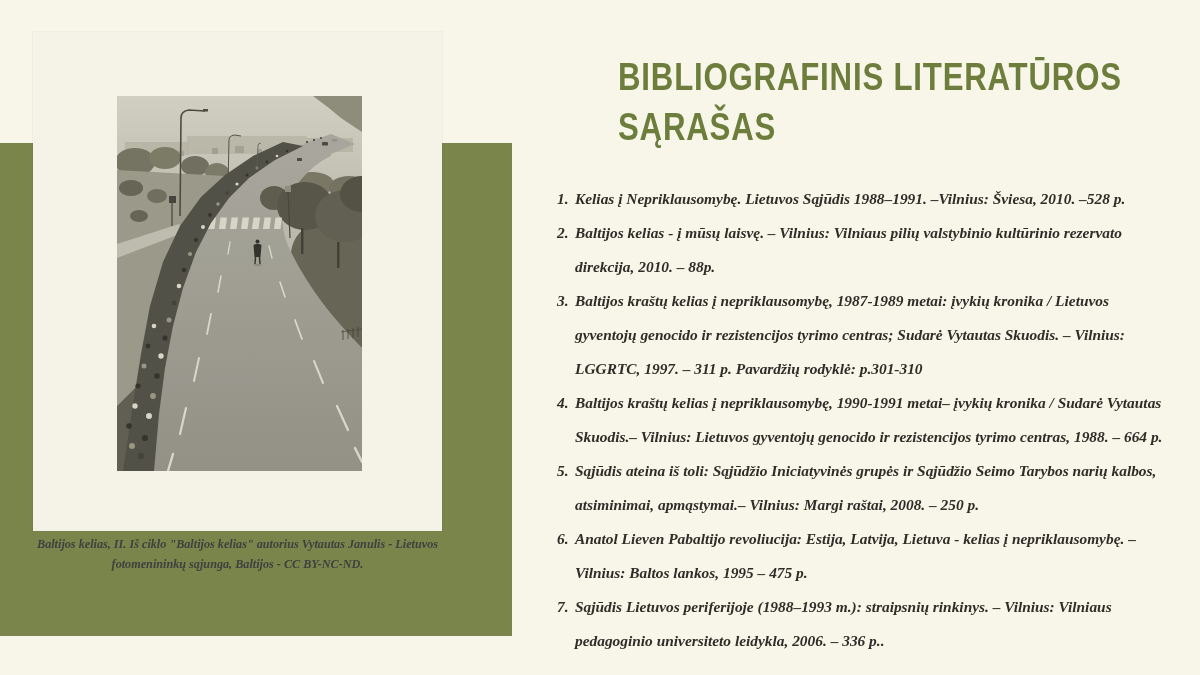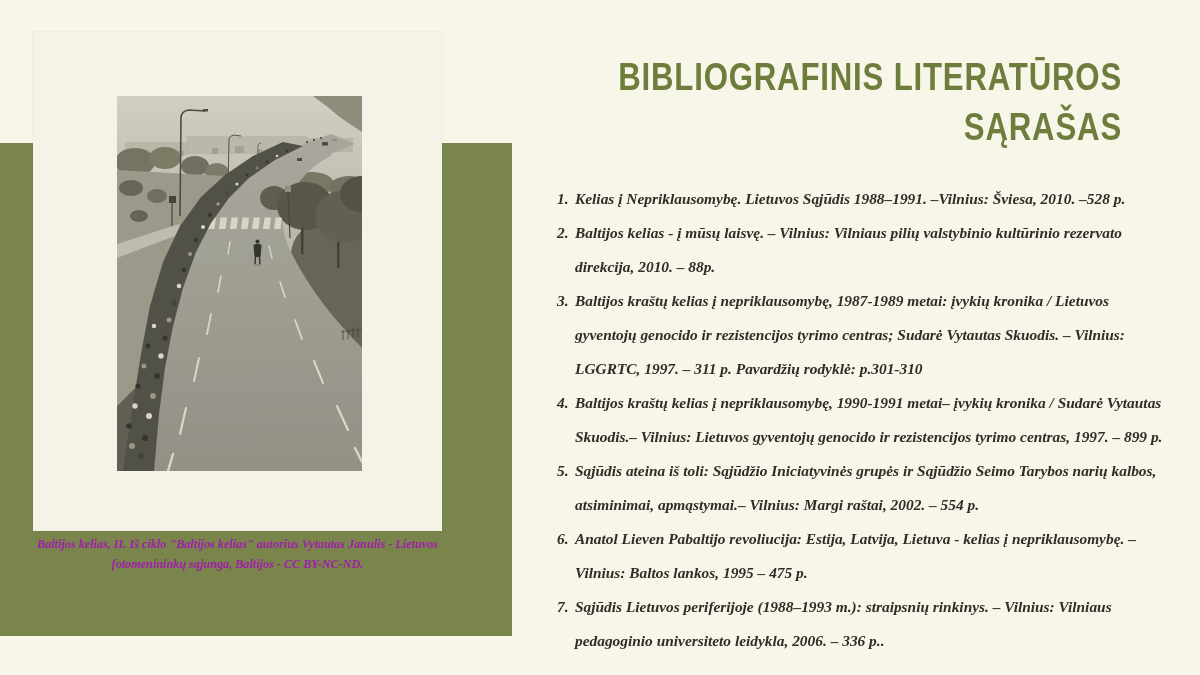--- a/index.html
+++ b/index.html
@@ -11,25 +11,25 @@
     position:absolute;left:0;top:143px;width:512px;height:493px;
     background:#79854a;
   }
   .photo-frame{
     position:absolute;left:33px;top:32px;width:409px;height:499px;
     margin:0;background:#f5f3e7;box-shadow:0 0 0 1px rgba(60,60,40,0.04);
   }
   .photo-frame svg{position:absolute;left:84px;top:64px;width:245px;height:375px;display:block;}
   .caption{
     position:absolute;left:33px;top:534px;width:409px;text-align:center;
-    color:#a21caf;font-style:italic;font-weight:700;font-size:12.2px;line-height:20px;
+    color:#404040;font-style:italic;font-weight:700;font-size:12.2px;line-height:20px;
   }
   .caption div{white-space:nowrap;}
   .title{
-    position:absolute;left:555px;top:52px;width:630px;margin:0;text-align:right;
+    position:absolute;left:555px;top:52px;width:630px;margin:0;text-align:left;
     color:#6d7e3c;font-family:"Liberation Sans",sans-serif;font-weight:700;
     font-size:39px;line-height:50px;letter-spacing:1px;
   }
   .title .line{display:block;transform:scaleX(0.8);transform-origin:50% 50%;white-space:nowrap;}
   .bib-list{
     position:absolute;left:557px;top:182px;width:615px;margin:0;padding:0;list-style:none;
     color:#2e2d27;font-size:15.4px;line-height:34px;font-style:italic;font-weight:700;
   }
   .bib-item{display:flex;}
   .bib-item .num{flex:0 0 18px;}
@@ -202,25 +202,25 @@
       <li class="bib-item">
     <span class="num">2.</span>
     <span class="txt">Baltijos kelias - į mūsų laisvę. – Vilnius: Vilniaus pilių valstybinio kultūrinio rezervato direkcija, 2010. – 88p.</span>
   </li>
       <li class="bib-item">
     <span class="num">3.</span>
     <span class="txt">Baltijos kraštų kelias į nepriklausomybę, 1987-1989 metai: įvykių kronika / Lietuvos gyventojų genocido ir rezistencijos tyrimo centras; Sudarė Vytautas Skuodis. – Vilnius: LGGRTC, 1997. – 311 p. Pavardžių rodyklė: p.301-310</span>
   </li>
       <li class="bib-item">
     <span class="num">4.</span>
-    <span class="txt">Baltijos kraštų kelias į nepriklausomybę, 1990-1991 metai– įvykių kronika / Sudarė Vytautas Skuodis.– Vilnius: Lietuvos gyventojų genocido ir rezistencijos tyrimo centras, 1997. – 899 p.</span>
+    <span class="txt">Baltijos kraštų kelias į nepriklausomybę, 1990-1991 metai– įvykių kronika / Sudarė Vytautas Skuodis.– Vilnius: Lietuvos gyventojų genocido ir rezistencijos tyrimo centras, 1988. – 664 p.</span>
   </li>
       <li class="bib-item">
     <span class="num">5.</span>
-    <span class="txt">Sąjūdis ateina iš toli: Sąjūdžio Iniciatyvinės grupės ir Sąjūdžio Seimo Tarybos narių kalbos, atsiminimai, apmąstymai.– Vilnius: Margi raštai, 2002. – 554 p.</span>
+    <span class="txt">Sąjūdis ateina iš toli: Sąjūdžio Iniciatyvinės grupės ir Sąjūdžio Seimo Tarybos narių kalbos, atsiminimai, apmąstymai.– Vilnius: Margi raštai, 2008. – 250 p.</span>
   </li>
       <li class="bib-item">
     <span class="num">6.</span>
     <span class="txt">Anatol Lieven Pabaltijo revoliucija: Estija, Latvija, Lietuva - kelias į nepriklausomybę. – Vilnius: Baltos lankos, 1995 – 475 p.</span>
   </li>
       <li class="bib-item">
     <span class="num">7.</span>
     <span class="txt">Sąjūdis Lietuvos periferijoje (1988–1993 m.): straipsnių rinkinys. – Vilnius: Vilniaus pedagoginio universiteto leidykla, 2006. – 336 p..</span>
   </li>
     </ol>

